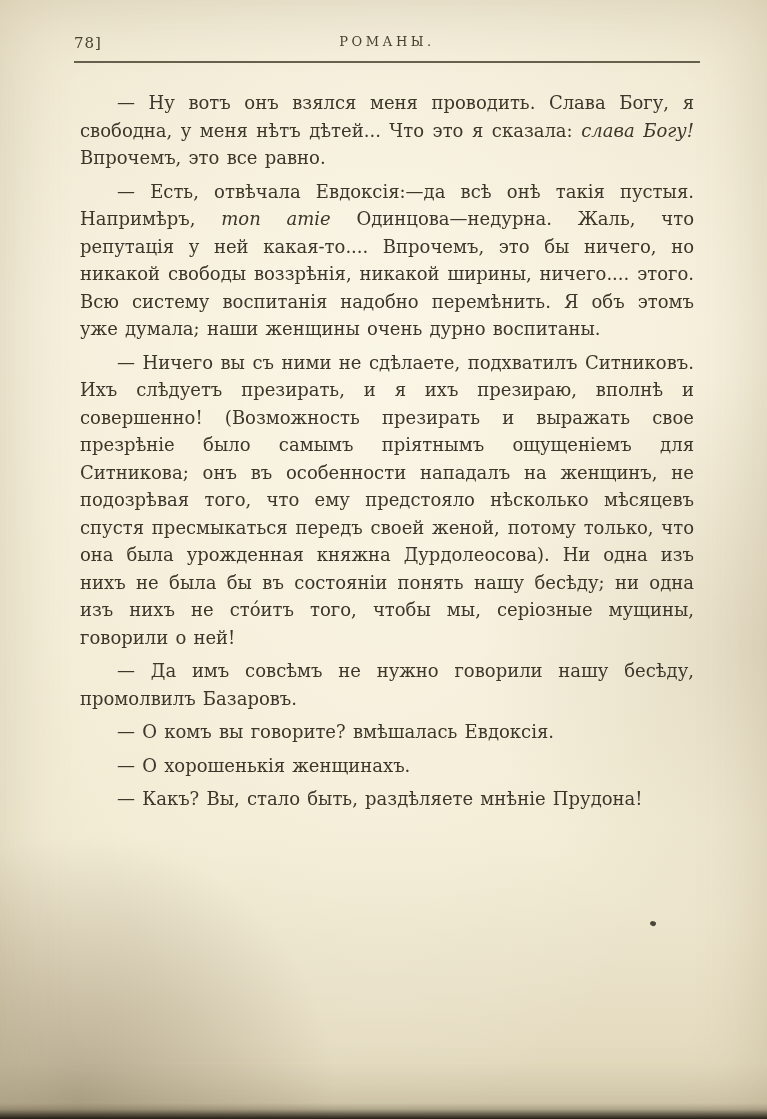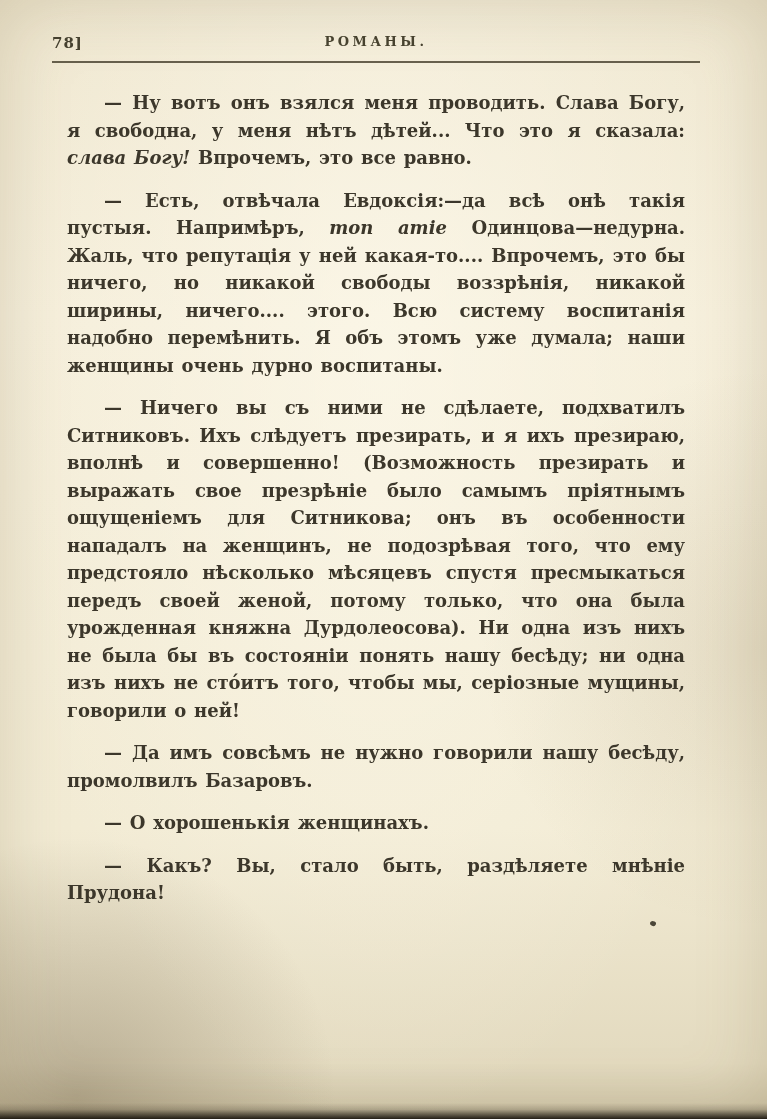--- a/index.html
+++ b/index.html
@@ -31,23 +31,22 @@
     height: 16px;
     background: linear-gradient(to bottom,
       rgba(43,36,24,0) 0%,
       rgba(43,36,24,0.18) 40%,
       rgba(22,18,11,0.92) 100%);
     pointer-events: none;
   }
   .sheet {
     position: relative;
     box-sizing: border-box;
-    padding: 34px 67px 0 52px;
+    padding: 34px 67px 0 74px;
     height: 100%;
-    font-weight: bold;
   }
   .page-header {
     position: relative;
     height: 18px;
   }
   .page-number {
     position: absolute;
     left: 0;
     top: 0;
     font-size: 15px;
@@ -68,21 +67,21 @@
     border-top: 2px solid rgba(78,71,52,0.85);
   }
   .page-body {
     margin-top: 26px;
     font-size: 18px;
     line-height: 27.5px;
     text-align: justify;
     word-spacing: 1.5px;
   }
   .page-body p {
-    margin: 15px;
+    margin: 6px;
     text-indent: 37px;
   }
   .it {
     font-style: italic;
   }
   .ink-speck {
     position: absolute;
     left: 650px;
     top: 921px;
     width: 6px;
@@ -112,20 +111,21 @@
 
 
 
 
       <p><span>— Есть, отвѣчала Евдоксія:—да всѣ онѣ такія пустыя. Напримѣръ, </span><span class="it">mon amie</span><span> Одинцова—недурна. Жаль, что репутація у ней какая-то.... Впрочемъ, это бы ничего, но никакой свободы воззрѣнія, никакой ширины, ничего.... этого. Всю систему воспитанія надобно перемѣнить. Я объ этомъ уже думала; наши женщины очень дурно воспитаны.</span></p>
 
       <p><span>— Ничего вы съ ними не сдѣлаете, подхватилъ Ситниковъ. Ихъ слѣдуетъ презирать, и я ихъ презираю, вполнѣ и совершенно! (Возможность презирать и выражать свое презрѣніе было самымъ пріятнымъ ощущеніемъ для Ситникова; онъ въ особенности нападалъ на женщинъ, не подозрѣвая того, что ему предстояло нѣсколько мѣсяцевъ спустя пресмыкаться передъ своей женой, потому только, что она была урожденная княжна Дурдолеосова). Ни одна изъ нихъ не была бы въ состояніи понять нашу бесѣду; ни одна изъ нихъ не сто́итъ того, чтобы мы, серіозные мущины, говорили о ней!</span></p>
 
       <p><span>— Да имъ совсѣмъ не нужно говорили нашу бесѣду, промолвилъ Базаровъ.</span></p>
 
+      <p><span>— О комъ вы говорите? вмѣшалась Евдоксія.</span></p>
 
       <p><span>— О хорошенькія женщинахъ.</span></p>
 
       <p><span>— Какъ? Вы, стало быть, раздѣляете мнѣніе Прудона!</span></p>
     </main>
 
   </div>
 
   <span class="ink-speck"></span>
 </div>

